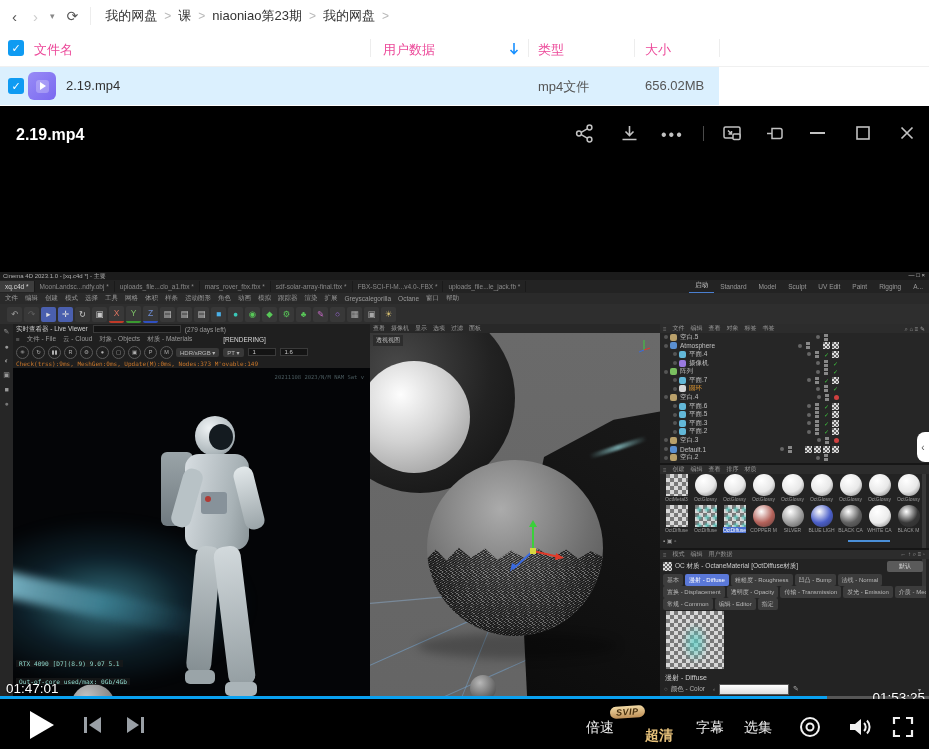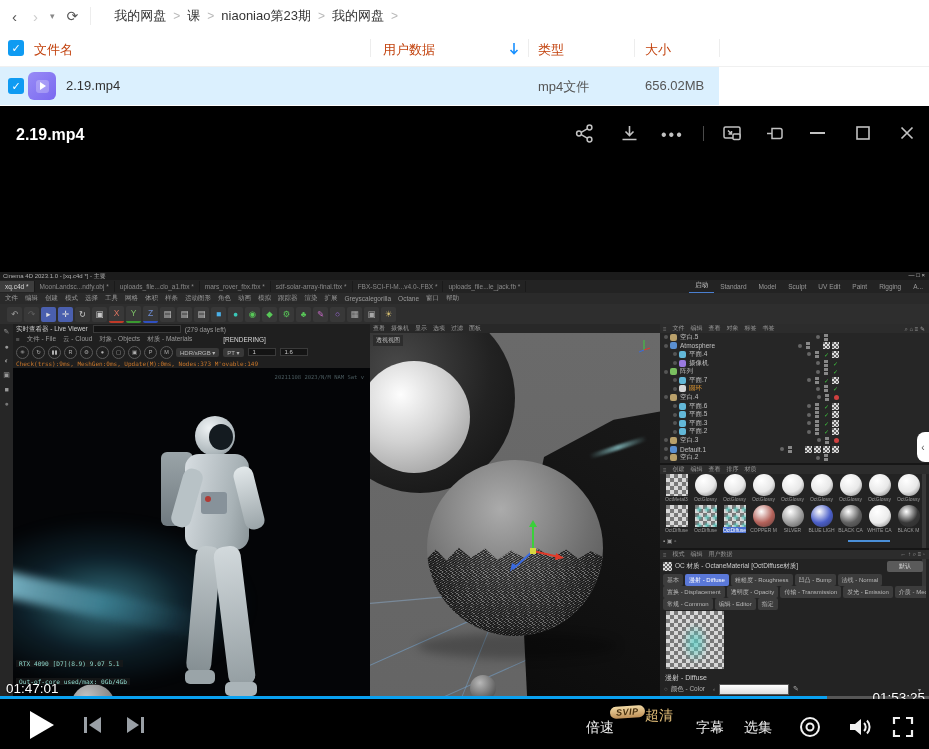--- a/index.html
+++ b/index.html
@@ -6,21 +6,21 @@
     font-family:"Liberation Sans","DejaVu Sans",sans-serif;}
   .abs{position:absolute;}
   #stage{position:relative;width:929px;height:749px;}
 
   
   #fm{position:absolute;top:0;left:0;width:929px;height:106px;background:#fff;}
   .crumb{color:#333;font-size:13px;cursor:pointer;}
   .crumb-sep{color:#b8b8b8;font-size:12px;margin:0 7px;}
   .navg{color:#555;font-size:15px;}
   .navg.dis{color:#ccc;}
-  .hdr-lbl{color:#c2410c;font-size:13px;}
+  .hdr-lbl{color:#ec4899;font-size:13px;}
   .cell{color:#555;font-size:13px;}
   .cb{width:16px;height:16px;border-radius:3px;background:#0f9bf2;color:#fff;font-size:11px;
       line-height:16px;text-align:center;}
   .vsep{width:1px;height:18px;background:#ededed;}
 
   
   #player{position:absolute;top:106px;left:0;width:929px;height:643px;background:#000;}
   .tbar-ico{opacity:.88;}
   .ctrl-lbl{color:#f0f0f0;font-size:14px;}
   .gold{color:#e6c17a;}
@@ -71,21 +71,21 @@
 
 <div id="stage">
 
   <div id="fm">
     <div class="abs" style="top:7px;left:12px;display:flex;align-items:center;">
       <span class="navg">‹</span>
       <span class="navg dis" style="margin-left:16px;">›</span>
       <span style="margin-left:12px;color:#888;font-size:9px;">▾</span>
       <span style="margin-left:12px;color:#555;font-size:14px;">⟳</span>
       <span class="vsep" style="margin-left:12px;"></span>
-      <span id="crumbs" style="display:flex;align-items:center;margin-left:23px;">
+      <span id="crumbs" style="display:flex;align-items:center;margin-left:14px;">
           <div class="crumb">我的网盘</div>
           <div class="crumb-sep">&gt;</div>
           <div class="crumb">课</div>
           <div class="crumb-sep">&gt;</div>
           <div class="crumb">niaoniao第23期</div>
           <div class="crumb-sep">&gt;</div>
           <div class="crumb">我的网盘</div>
           <div class="crumb-sep">&gt;</div>
         </span>
     </div>
@@ -760,21 +760,21 @@
           <rect x="2" y="2" width="3" height="16" fill="#9aa0a6"></rect>
           <path d="M19 2v16L7 10z" fill="#9aa0a6"></path>
         </svg>
       <svg class="abs" style="top:16px;left:124px;" width="22" height="20" viewBox="0 0 22 20">
           <path d="M3 2v16l12-8z" fill="#9aa0a6"></path>
           <rect x="17" y="2" width="3" height="16" fill="#9aa0a6"></rect>
         </svg>
 
       <span class="abs ctrl-lbl" style="top:20px;left:586px;">倍速</span>
       <span class="abs badge" style="top:7px;left:610px;transform:rotate(-4deg);">SVIP</span>
-      <span class="abs ctrl-lbl gold" style="top:8px;left:645px;">超清</span>
+      <span class="abs ctrl-lbl gold" style="top:28px;left:645px;font-weight:bold;">超清</span>
       <span class="abs ctrl-lbl" style="top:20px;left:696px;">字幕</span>
       <span class="abs ctrl-lbl" style="top:20px;left:744px;">选集</span>
       <svg class="abs" style="top:16px;left:798px;" width="24" height="24" viewBox="0 0 24 24">
           <circle cx="12" cy="12" r="9" stroke="#f0f0f0" stroke-width="2" fill="none"></circle>
           <circle cx="12" cy="12" r="3.5" stroke="#f0f0f0" stroke-width="2" fill="none"></circle>
         </svg>
       <svg class="abs" style="top:16px;left:846px;" width="26" height="24" viewBox="0 0 26 24">
           <path d="M4 9v6h5l6 5V4L9 9z" fill="#f0f0f0"></path>
           <path d="M18 8a5.5 5.5 0 010 8M21 5.5a9.5 9.5 0 010 13" stroke="#f0f0f0" stroke-width="2" fill="none"></path>
         </svg>

